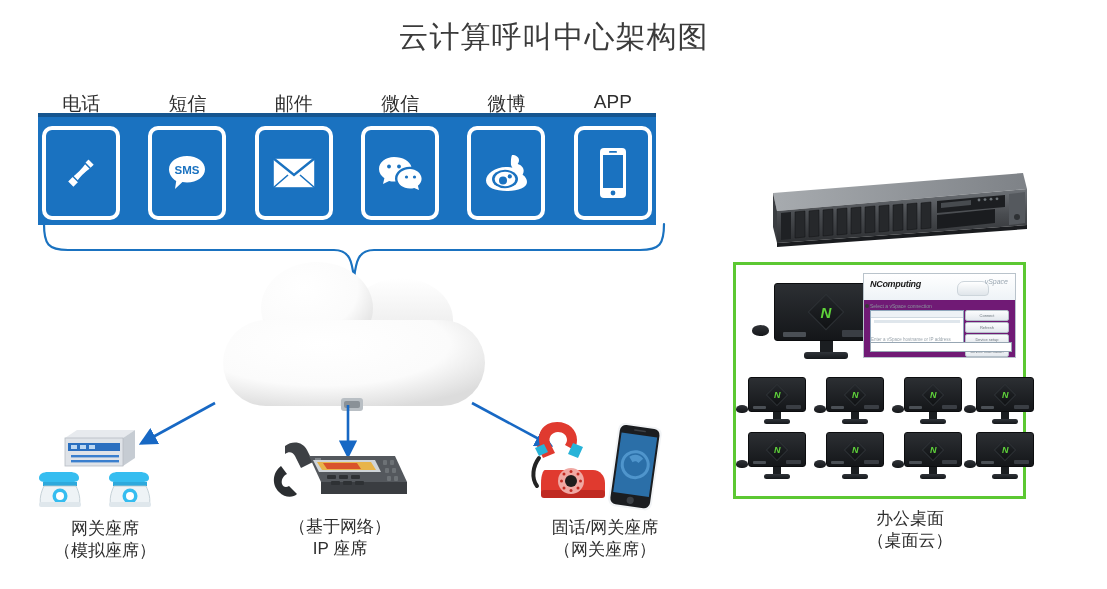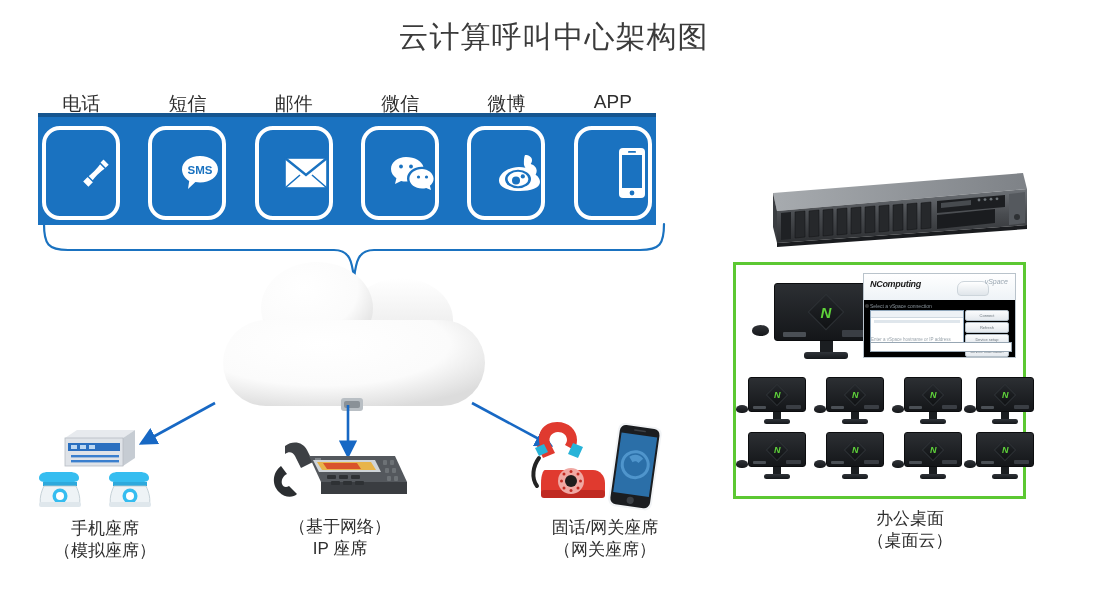--- a/index.html
+++ b/index.html
@@ -19,22 +19,22 @@
   
   .channel-bar{
     position:absolute;left:38px;top:113px;width:618px;height:112px;
     background:#1a72c0;border-top:4px solid #15558f;
     display:flex;align-items:center;justify-content:space-around;
     box-sizing:border-box;padding:0 8px;gap:36px;
   }
   .channel{position:relative;width:86px;height:96px;}
   .chan-box{
     position:absolute;left:50%;top:3px;transform:translateX(-50%);
-    width:70px;height:86px;border:4px solid #ffffff;border-radius:18px;
-    display:flex;align-items:center;justify-content:flex-end;background:#1a72c0;
+    width:70px;height:86px;border:4px solid #ffffff;border-radius:10px;
+    display:flex;align-items:center;justify-content:center;background:#1a72c0;
   }
   .chan-label{
     position:absolute;top:-32px;left:50%;transform:translateX(-50%);
     white-space:nowrap;font-size:19px;color:#2e2e2e;
   }
   .chan-box svg{display:block;}
 
   
   .brace{position:absolute;left:38px;top:222px;width:632px;height:68px;}
 
@@ -62,21 +62,21 @@
   .server{position:absolute;left:755px;top:167px;width:275px;height:90px;}
 
   
   .deskpanel{
     position:absolute;left:733px;top:262px;width:293px;height:237px;
     border:3px solid #5cc832;background:#ffffff;box-sizing:border-box;
   }
   .dp-inner{position:relative;width:100%;height:100%;}
   .dlg{
     position:absolute;right:7px;top:8px;width:153px;height:85px;
-    background:#000000;border:1px solid #b9c3cb;box-sizing:border-box;
+    background:#701a75;border:1px solid #b9c3cb;box-sizing:border-box;
     overflow:hidden;
   }
   .dlg-head{position:relative;height:26px;background:linear-gradient(#ffffff,#eef3f7);}
   .dlg-logo{position:absolute;left:6px;top:5px;font-size:9px;font-weight:bold;
     font-style:italic;color:#1a1a1a;letter-spacing:-0.3px;}
   .dlg-vspace{position:absolute;right:7px;top:4px;font-size:7px;color:#9aa7b2;font-style:italic;}
   .dlg-dev{position:absolute;right:26px;top:7px;width:30px;height:13px;
     background:linear-gradient(#ffffff,#dfe5ea);border-radius:7px 7px 4px 4px;border:1px solid #cdd5db;}
   .dlg-radio{position:absolute;left:6px;top:29px;font-size:5px;color:#8a949c;}
   .dlg-radio::before{content:"";position:absolute;left:-5px;top:1px;width:4px;height:4px;
@@ -262,21 +262,21 @@
         <g transform="translate(92,48)">
           <path d="M2 6c0-4 4-6 9-6h22c5 0 9 2 9 6 0 3-3 4-6 4H8c-3 0-6-1-6-4z" fill="#35bdf0"></path>
           <rect x="6" y="10" width="34" height="4" fill="#2ea9dc"></rect>
           <path d="M7 14c-3 6-5 14-3 20h38c2-6 0-14-3-20z" fill="#eef3f6" stroke="#b9c6ce" stroke-width="0.8"></path>
           <circle cx="23" cy="24" r="7.5" fill="#35bdf0"></circle>
           <circle cx="23" cy="24" r="4" fill="#ffffff"></circle>
           <rect x="2" y="30" width="42" height="5" rx="2" fill="#dfe7ec"></rect>
         </g>
       </svg>
     </div>
-    <div class="cap">手机座席</div>
+    <div class="cap">网关座席</div>
     <div class="cap">（模拟座席）</div>
   </div>
 
   <div class="node node-ip">
     <div class="art">
       <svg width="170" height="80" viewBox="0 0 170 80">
 
         <g>
           <path d="M30 14c8-6 18-4 22 4l6 12-12 6-6-12c-2-4-6-5-10-2z" fill="#3d4044"></path>
           <path d="M26 34c-8 6-10 18-2 26 6 6 14 6 18 2l-8-8c-3 2-6 1-7-2-1-4 1-8 5-10z" fill="#2b2e31"></path>

